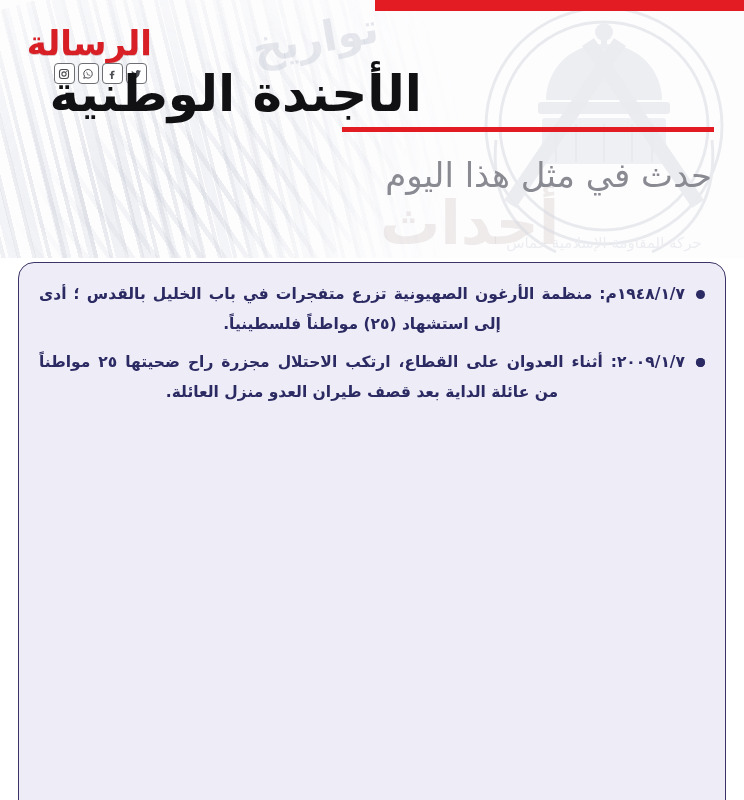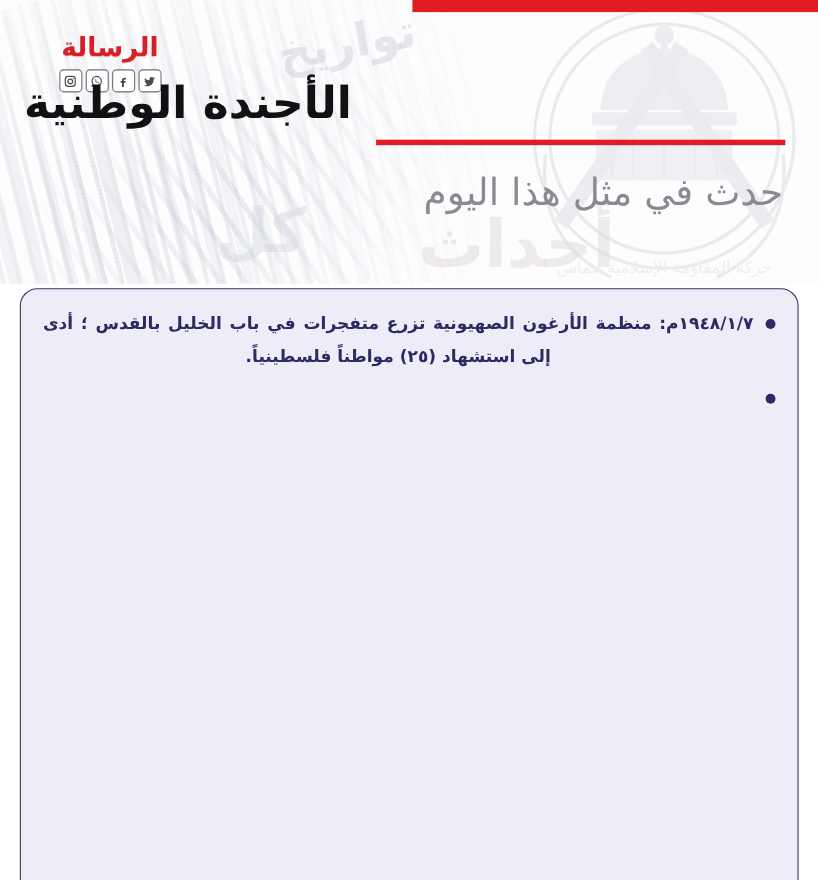--- a/index.html
+++ b/index.html
@@ -118,21 +118,21 @@
   
   .logo-block {
     position: absolute;
     left: 48px;
     top: 28px;
     width: 104px;
     text-align: center;
   }
   .logo-word {
     display: block;
-    font-size: 24px;
+    font-size: 34px;
     line-height: 30px;
     font-weight: 700;
     color: #d81f26;
     letter-spacing: -1px;
     text-shadow: 0 1px 0 rgba(140,20,25,0.25);
   }
   .social-row {
     display: flex;
     flex-direction: row-reverse;
     justify-content: center;
@@ -155,22 +155,22 @@
   .title-wrap {
     position: absolute;
     right: 22px;
     top: 70px;
     width: 700px;
     text-align: left;
     padding-left: 0;
   }
   .main-title {
     display: block;
-    text-align: left;
-    font-size: 40px;
+    text-align: right;
+    font-size: 50px;
     line-height: 48px;
     font-weight: 700;
     color: #111114;
     letter-spacing: -0.5px;
     direction: rtl;
     padding-right: 300px;
   }
   .title-rule {
     position: absolute;
     right: 30px;
@@ -243,21 +243,20 @@
 <body>
 
 <div class="page">
 
   <div class="header">
 
     <div class="texture"></div>
     <div class="texture2"></div>
 
     <span class="wm-word w1">تواريخ</span>
-    <span class="wm-word w2">كل</span>
     <span class="wm-word w3">أحداث</span>
 
     <svg class="emblem" viewBox="0 0 270 278" aria-hidden="true">
       <g fill="none" stroke="#d7d9e0" stroke-width="3">
         <circle cx="140" cy="136" r="118"></circle>
         <circle cx="140" cy="136" r="104"></circle>
       </g>
       <g fill="#dcdee4">
         <path d="M140 54 c-34 0 -58 26 -58 56 l116 0 c0 -30 -24 -56 -58 -56 z" opacity="0.95"></path>
         <rect x="74" y="112" width="132" height="12" rx="3"></rect>
@@ -319,16 +318,20 @@
 
   <div class="card">
     <ul class="event-list">
       <li class="event-item">
         <span class="bullet-dot"></span>
         <span class="evt-text">١٩٤٨/١/٧م: منظمة الأرغون الصهيونية تزرع متفجرات في باب الخليل بالقدس ؛ أدى إلى استشهاد (٢٥) مواطناً فلسطينياً.</span>
       </li>
       <li class="event-item">
         <span class="bullet-dot"></span>
       </li>
+      <li class="event-item">
+        <span class="bullet-dot"></span>
+        <span class="evt-text">٢٠٠٩/١/٧: أثناء العدوان على القطاع، ارتكب الاحتلال مجزرة راح ضحيتها ٢٥ مواطناً من عائلة الداية بعد قصف طيران العدو منزل العائلة.</span>
+      </li>
     </ul>
   </div>
 
 </div>
 
 </body></html>

